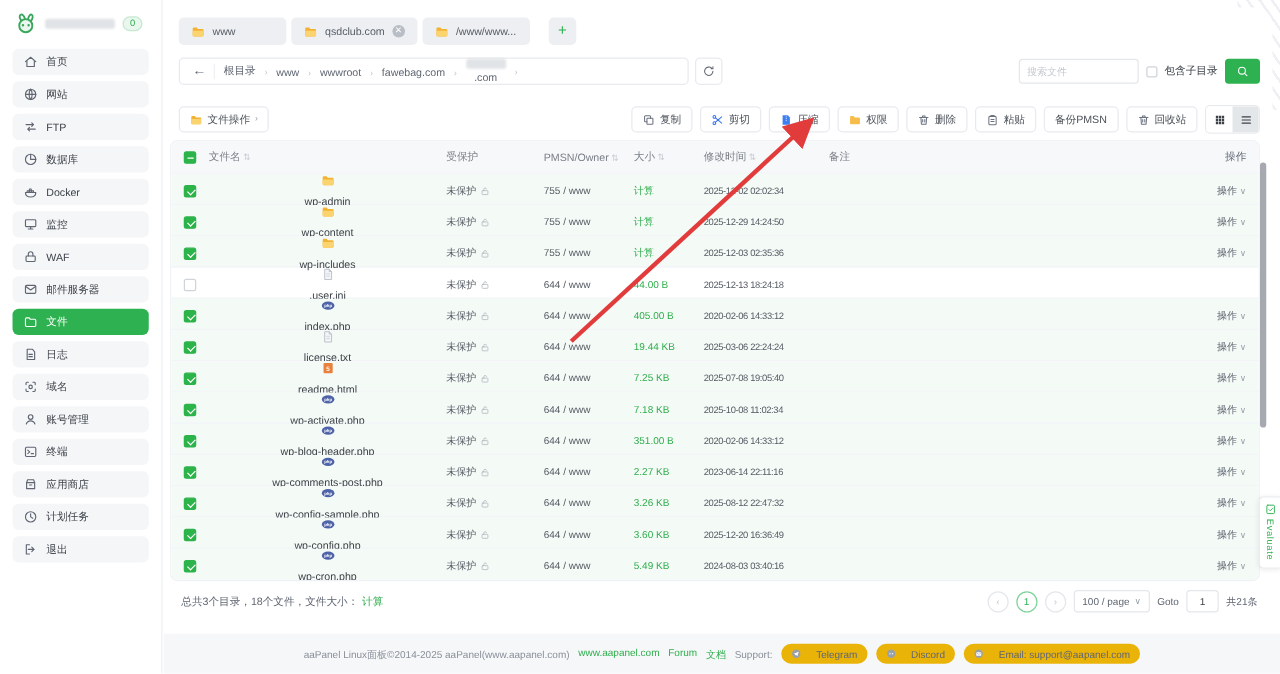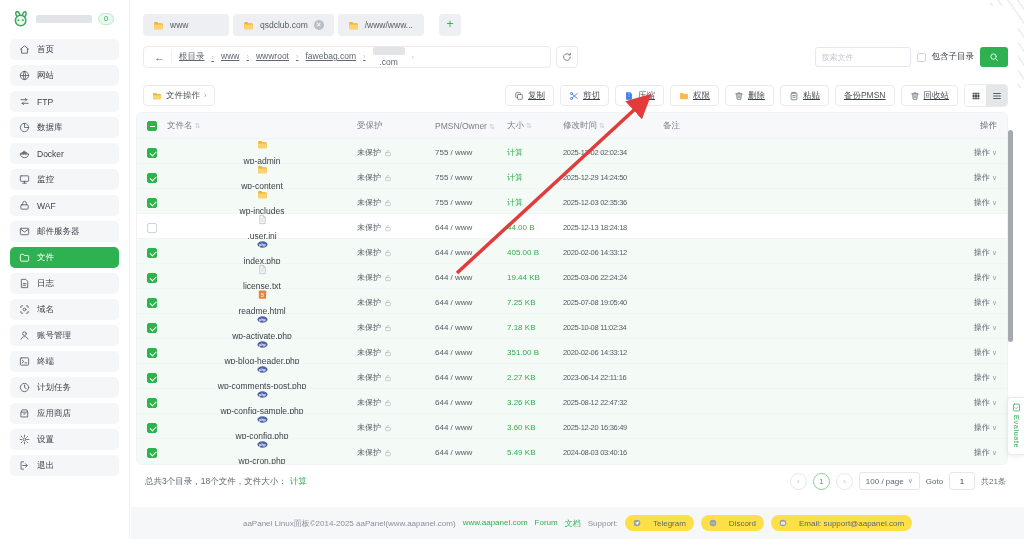--- a/index.html
+++ b/index.html
@@ -51,21 +51,21 @@
   .sub-label { font-size:8.5px; color:#3c4148; }
   .search-btn { width:28px; height:20px; background:#2eb150; border-radius:3px; display:flex; align-items:center; justify-content:center; color:#fff; cursor:pointer; }
   .search-btn svg { width:10px; height:10px; }
 
   
   .toolbar { left:12px; top:84px; right:16px; display:flex; align-items:center; }
   .tb-btn { display:flex; align-items:center; gap:4px; background:#fff; border:1px solid #e8eaee; border-radius:4px; height:21px; padding:0 8px; font-size:8.5px; color:#4b5158; cursor:pointer; white-space:nowrap; }
   .tb-btn .ti { width:10px; height:10px; display:flex; color:#6b7280; }
   .tb-btn .ti svg { width:10px; height:10px; }
   .tb-btn .ti.blue { color:#3573f0; }
-  .tb-right { margin-left:auto; display:flex; align-items:flex-start; gap:6px;text-decoration:underline; }
+  .tb-right { margin-left:auto; display:flex; align-items:flex-start; gap:6px; }
   .view-toggle { display:flex; border:1px solid #e8eaee; border-radius:4px; overflow:hidden; }
   .vt-btn { width:21px; height:21px; display:flex; align-items:center; justify-content:center; color:#3c4148; background:#fff; cursor:pointer; }
   .vt-btn svg { width:10px; height:10px; }
   .vt-btn.pressed { background:#e4e7ea; }
   .chev { color:#9aa0a8; font-size:7px; }
 
   
   .ftable { left:5px; top:112px; width:872px; border:1px solid #f0f2f5; border-radius:6px; overflow:hidden; background:#fff; }
   .trow { display:grid; grid-template-columns:30px 190px 78px 72px 56px 100px 1fr 56px; align-items:center; height:25px; border-bottom:1px solid #f2f4f7; font-size:8px; color:#555b63; position:relative; }
   .trow:last-child { border-bottom:none; }
@@ -92,21 +92,21 @@
   .stats .calc { color:#2fae4d; cursor:pointer; margin-left:3px; }
   .pager { right:18px; top:472px; display:flex; align-items:center; gap:6px; font-size:8px; color:#5f6672; }
   .pg-circle { width:17px; height:17px; border:1px solid #e4e7eb; border-radius:50%; display:flex; align-items:center; justify-content:center; color:#c0c4cc; background:#fff; cursor:pointer; font-size:8px; }
   .pg-circle.cur { border-color:#7fd39a; color:#2eb150; }
   .pg-select { display:flex; align-items:center; gap:4px; border:1px solid #e4e7eb; border-radius:3px; height:18px; padding:0 6px; background:#fff; cursor:pointer; }
   .pg-input { width:26px; height:18px; border:1px solid #e4e7eb; border-radius:3px; text-align:center; font-size:8px; color:#3c4148; outline:none; font-family:inherit; }
 
   
   .footer { left:0; right:0; top:507px; height:32px; background:#f6f7f9; display:flex; align-items:center; justify-content:center; gap:7px; font-size:8px; color:#8a8f99; z-index:2; position:absolute; }
   .footer a { color:#2fae4d; text-decoration:none; cursor:pointer; }
-  .pill { display:flex; align-items:center; gap:12px; background:#fde047; border-radius:10px; height:16px; padding:0 8px; color:#5f6672; cursor:pointer; }
+  .pill { display:flex; align-items:center; gap:12px; background:#eab308; border-radius:10px; height:16px; padding:0 8px; color:#5f6672; cursor:pointer; }
   .pill svg { width:8px; height:8px; }
 
   
   .scroll-thumb { position:absolute; right:11px; top:130px; width:5px; height:212px; background:#a6aab0; border-radius:3px; z-index:20; }
   .evaluate { position:absolute; right:0; top:397px; width:17px; padding:5px 0 6px; background:#fff; border:1px solid #e8eaee; border-right:none; border-radius:4px 0 0 4px; box-shadow:0 1px 4px rgba(0,0,0,.08); display:flex; flex-direction:column; align-items:center; gap:3px; z-index:30; cursor:pointer; }
   .evaluate svg { width:9px; height:9px; }
   .evaluate .ev-label { writing-mode:vertical-rl; font-size:7.5px; color:#2eb150; letter-spacing:.5px; }
   .arrow-overlay { position:absolute; left:0; top:0; z-index:40; pointer-events:none; }
 </style>
 </head>
@@ -250,47 +250,38 @@
             <rect x="3" y="4" width="18" height="16" rx="2"></rect>
             <path d="m7 9 3.5 3L7 15m6 0h4"></path>
           </svg>
         </span>
         <span>终端</span>
       </div>
 
       <div class="menu-item">
         <span class="mi">
           <svg viewBox="0 0 24 24" fill="none" stroke="currentColor" stroke-width="2" stroke-linecap="round" stroke-linejoin="round">
-            <circle cx="12" cy="12" r="9"></circle>
-            <path d="M12 6.5V12l3.8 2.2"></path>
-          </svg>
-        </span>
-        <span>计划任务</span>
-      </div>
-
-      <div class="menu-item">
-        <span class="mi">
-          <svg viewBox="0 0 24 24" fill="none" stroke="currentColor" stroke-width="2" stroke-linecap="round" stroke-linejoin="round">
             <path d="M5 9 6.8 4h10.4L19 9"></path>
             <path d="M5 9h14v10.5H5z"></path>
             <path d="M10 13h4"></path>
           </svg>
         </span>
         <span>应用商店</span>
       </div>
 
       <div class="menu-item">
         <span class="mi">
           <svg viewBox="0 0 24 24" fill="none" stroke="currentColor" stroke-width="2" stroke-linecap="round" stroke-linejoin="round">
-            <circle cx="12" cy="12" r="3.2"></circle>
-            <path d="M12 2.5v3m0 13v3m9.5-9.5h-3m-13 0h-3m16.2-6.7-2.1 2.1M6.9 17.1l-2.1 2.1m14.4 0-2.1-2.1M6.9 6.9 4.8 4.8"></path>
-          </svg>
-        </span>
-        <span>设置</span>
-      </div>
+            <circle cx="12" cy="12" r="9"></circle>
+            <path d="M12 6.5V12l3.8 2.2"></path>
+          </svg>
+        </span>
+        <span>计划任务</span>
+      </div>
+
 
       <div class="menu-item">
         <span class="mi">
           <svg viewBox="0 0 24 24" fill="none" stroke="currentColor" stroke-width="2" stroke-linecap="round" stroke-linejoin="round">
             <path d="M10 4H4.5v16H10"></path>
             <path d="m14 8 4 4-4 4m4-4H8"></path>
           </svg>
         </span>
         <span>退出</span>
       </div>
@@ -334,21 +325,21 @@
         </span>
         <span>/www/www...</span>
 
       </div>
     </div>
   <div class="layer tab-add" style="left:308px; top:14px;">+</div>
 
   <div class="crumb-bar layer">
     <div class="crumb-box">
       <span class="back-arrow">←</span>
-      <span class="crumb-items" style="display:flex;align-items:flex-start;gap:7px;text-decoration:underline;">
+      <span class="crumb-items" style="display:flex;align-items:flex-end;gap:7px;">
 
           <span style="display:flex;align-items:center;gap:7px;">
             <span class="crumb-item">根目录</span>
             <span class="crumb-sep">›</span>
           </span>
 
           <span style="display:flex;align-items:center;gap:7px;">
             <span class="crumb-item">www</span>
             <span class="crumb-sep">›</span>
           </span>

